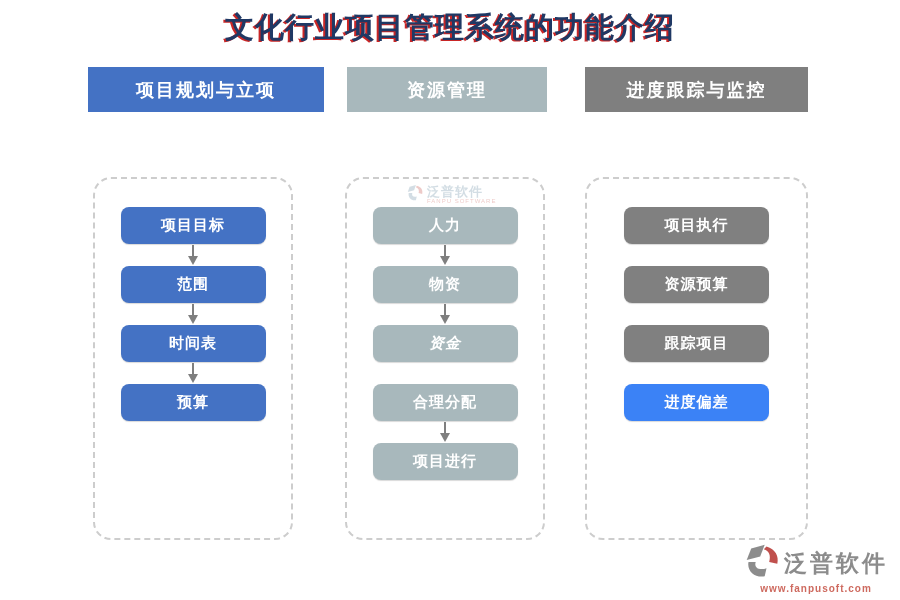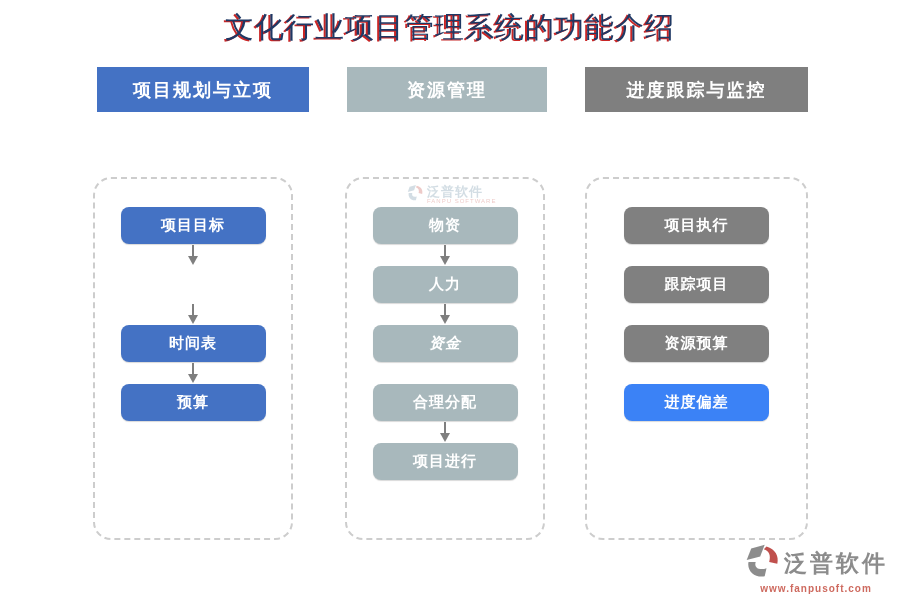--- a/index.html
+++ b/index.html
@@ -3,31 +3,31 @@
 <meta charset="utf-8">
 <style>
   html,body{margin:0;padding:0;}
   body{
     width:900px;height:600px;position:relative;background:#ffffff;
     font-family:"Liberation Sans","DejaVu Sans",sans-serif;
     overflow:hidden;
   }
   .page-title{
     position:absolute;top:8px;left:0;width:900px;
-    text-align:center;font-size:29px;font-weight:normal;
+    text-align:center;font-size:29px;font-weight:bold;
     color:#1F3864;letter-spacing:1px;
     text-shadow:-2px 1px 0 rgba(192,0,0,0.85);
   }
   .col-header{
     position:absolute;top:67px;height:45px;
     color:#ffffff;font-size:18px;font-weight:bold;
     display:flex;align-items:center;justify-content:center;
     letter-spacing:2px;
   }
-  .col-header.h0{left:97px;width:212px;}
+  .col-header.h0{left:88px;width:236px;}
   .col-header.h1{left:347px;width:200px;}
   .col-header.h2{left:585px;width:223px;}
   .panel{
     position:absolute;top:177px;height:363px;box-sizing:border-box;
     border:2px dashed #CDCDCD;border-radius:18px;z-index:1;
   }
   .panel.p0{left:93px;width:200px;}
   .panel.p1{left:345px;width:200px;}
   .panel.p2{left:585px;width:223px;}
   .items{padding-top:28px;}
@@ -91,20 +91,21 @@
       <div class="row">
         <div class="node" style="background: rgb(68, 114, 196);">项目目标</div>
         <div class="arrow">
           <svg width="12" height="21" viewBox="0 0 12 21">
             <line x1="6" y1="1" x2="6" y2="13" stroke="#7F7F7F" stroke-width="2"></line>
             <polygon points="1,12 11,12 6,21" fill="#7F7F7F"></polygon>
           </svg>
         </div>
       </div>
       <div class="row">
+        <div class="node" style="background: rgb(68, 114, 196);">范围</div>
         <div class="arrow">
           <svg width="12" height="21" viewBox="0 0 12 21">
             <line x1="6" y1="1" x2="6" y2="13" stroke="#7F7F7F" stroke-width="2"></line>
             <polygon points="1,12 11,12 6,21" fill="#7F7F7F"></polygon>
           </svg>
         </div>
       </div>
       <div class="row">
         <div class="node" style="background: rgb(68, 114, 196);">时间表</div>
         <div class="arrow">
@@ -115,30 +116,30 @@
         </div>
       </div>
       <div class="row">
         <div class="node" style="background: rgb(68, 114, 196);">预算</div>
       </div>
     </div>
 </div>
 <div class="panel p1">
   <div class="items">
       <div class="row">
-        <div class="node" style="background: rgb(168, 184, 188);">物资</div>
+        <div class="node" style="background: rgb(168, 184, 188);">人力</div>
         <div class="arrow">
           <svg width="12" height="21" viewBox="0 0 12 21">
             <line x1="6" y1="1" x2="6" y2="13" stroke="#7F7F7F" stroke-width="2"></line>
             <polygon points="1,12 11,12 6,21" fill="#7F7F7F"></polygon>
           </svg>
         </div>
       </div>
       <div class="row">
-        <div class="node" style="background: rgb(168, 184, 188);">人力</div>
+        <div class="node" style="background: rgb(168, 184, 188);">物资</div>
         <div class="arrow">
           <svg width="12" height="21" viewBox="0 0 12 21">
             <line x1="6" y1="1" x2="6" y2="13" stroke="#7F7F7F" stroke-width="2"></line>
             <polygon points="1,12 11,12 6,21" fill="#7F7F7F"></polygon>
           </svg>
         </div>
       </div>
       <div class="row">
         <div class="node" style="background: rgb(168, 184, 188); font-style: italic;">资金</div>
       </div>
@@ -155,24 +156,24 @@
         <div class="node" style="background: rgb(168, 184, 188);">项目进行</div>
       </div>
     </div>
 </div>
 <div class="panel p2">
   <div class="items">
       <div class="row">
         <div class="node" style="background: rgb(128, 128, 128);">项目执行</div>
       </div>
       <div class="row">
-        <div class="node" style="background: rgb(128, 128, 128);">跟踪项目</div>
+        <div class="node" style="background: rgb(128, 128, 128);">资源预算</div>
       </div>
       <div class="row">
-        <div class="node" style="background: rgb(128, 128, 128);">资源预算</div>
+        <div class="node" style="background: rgb(128, 128, 128);">跟踪项目</div>
       </div>
       <div class="row">
         <div class="node" style="background: #3b82f6;">进度偏差</div>
       </div>
     </div>
 </div>
 
 <div class="footer-logo">
   <div class="footer-top">
     <span>

